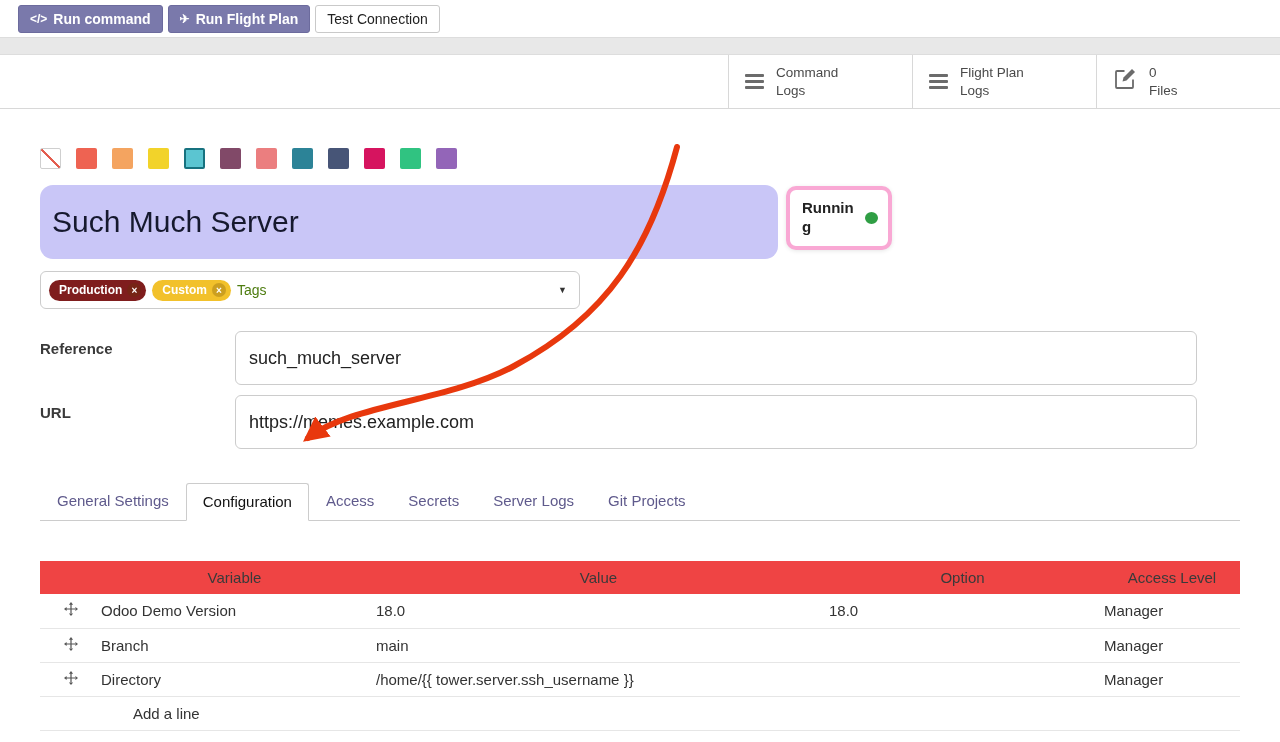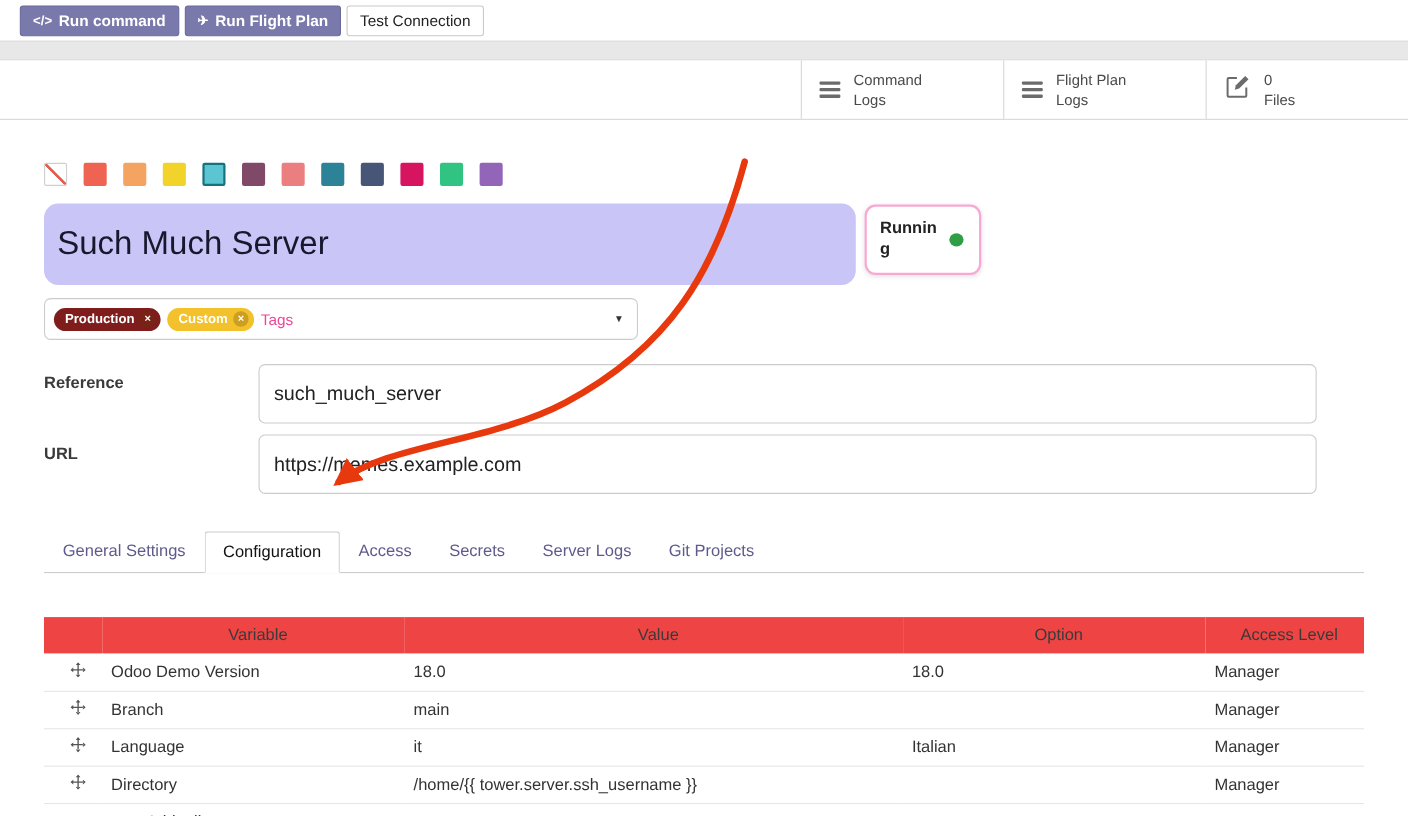--- a/index.html
+++ b/index.html
@@ -93,21 +93,21 @@
     display: flex; align-items: center;
     padding-left: 12px;
     font-size: 30px; font-weight: 500;
     color: #16192e;
     cursor: text;
   }
   .status-card {
     margin-top: 1px;
     width: 106px; height: 64px;
     background: #fff;
-    border: 2px solid #f9a8d4;
+    border: 4px solid #f9a8d4;
     border-radius: 10px;
     box-shadow: 0 1px 4px rgba(0,0,0,0.10);
     display: flex; align-items: center;
     padding: 0 10px 0 12px;
     gap: 9px;
     cursor: pointer;
   }
   .status-label {
     width: 54px;
     font-size: 15px; font-weight: bold; color: #222;
@@ -129,21 +129,21 @@
     padding: 0 5px 0 10px;
     color: #fff; font-size: 12px; font-weight: bold;
     cursor: pointer;
   }
   .tag-remove {
     width: 14px; height: 14px; border-radius: 50%;
     background: rgba(90,60,0,0.25);
     display: inline-flex; align-items: center; justify-content: center;
     font-size: 10px; font-weight: bold; color: #fff; cursor: pointer;
   }
-  .tags-placeholder { color: #ec4899; font-size: 14px; flex: 1; }
+  .tags-placeholder { color: #4d7c0f; font-size: 14px; flex: 1; }
   .caret { font-size: 9px; color: #333; cursor: pointer; }
   
   .field-row { display: flex; }
   .field-row.first { margin-top: 22px; }
   .field-row.second { margin-top: 10px; }
   .field-label {
     width: 195px; padding-top: 9px;
     font-size: 15px; font-weight: bold; color: #3a3a3a;
   }
   .field-input {
@@ -362,31 +362,20 @@
           <td>main</td>
           <td></td>
           <td>Manager</td>
         </tr>
         <tr>
           <td class="handle-cell">
             <svg width="14" height="14" viewBox="0 0 16 16" fill="#555">
                 <path d="M8 0 L10.4 3 H5.6 Z M8 16 L10.4 13 H5.6 Z M0 8 L3 5.6 V10.4 Z M16 8 L13 5.6 V10.4 Z M7.3 2.6 h1.4 v10.8 h-1.4 Z M2.6 7.3 h10.8 v1.4 H2.6 Z"></path>
               </svg>
           </td>
-          <td>Language</td>
-          <td>it</td>
-          <td>Italian</td>
-          <td>Manager</td>
-        </tr>
-        <tr>
-          <td class="handle-cell">
-            <svg width="14" height="14" viewBox="0 0 16 16" fill="#555">
-                <path d="M8 0 L10.4 3 H5.6 Z M8 16 L10.4 13 H5.6 Z M0 8 L3 5.6 V10.4 Z M16 8 L13 5.6 V10.4 Z M7.3 2.6 h1.4 v10.8 h-1.4 Z M2.6 7.3 h10.8 v1.4 H2.6 Z"></path>
-              </svg>
-          </td>
           <td>Directory</td>
           <td>/home/{{ tower.server.ssh_username }}</td>
           <td></td>
           <td>Manager</td>
         </tr>
         <tr>
           <td></td>
           <td class="add-line" colspan="4">Add a line</td>
         </tr>
       </tbody>

